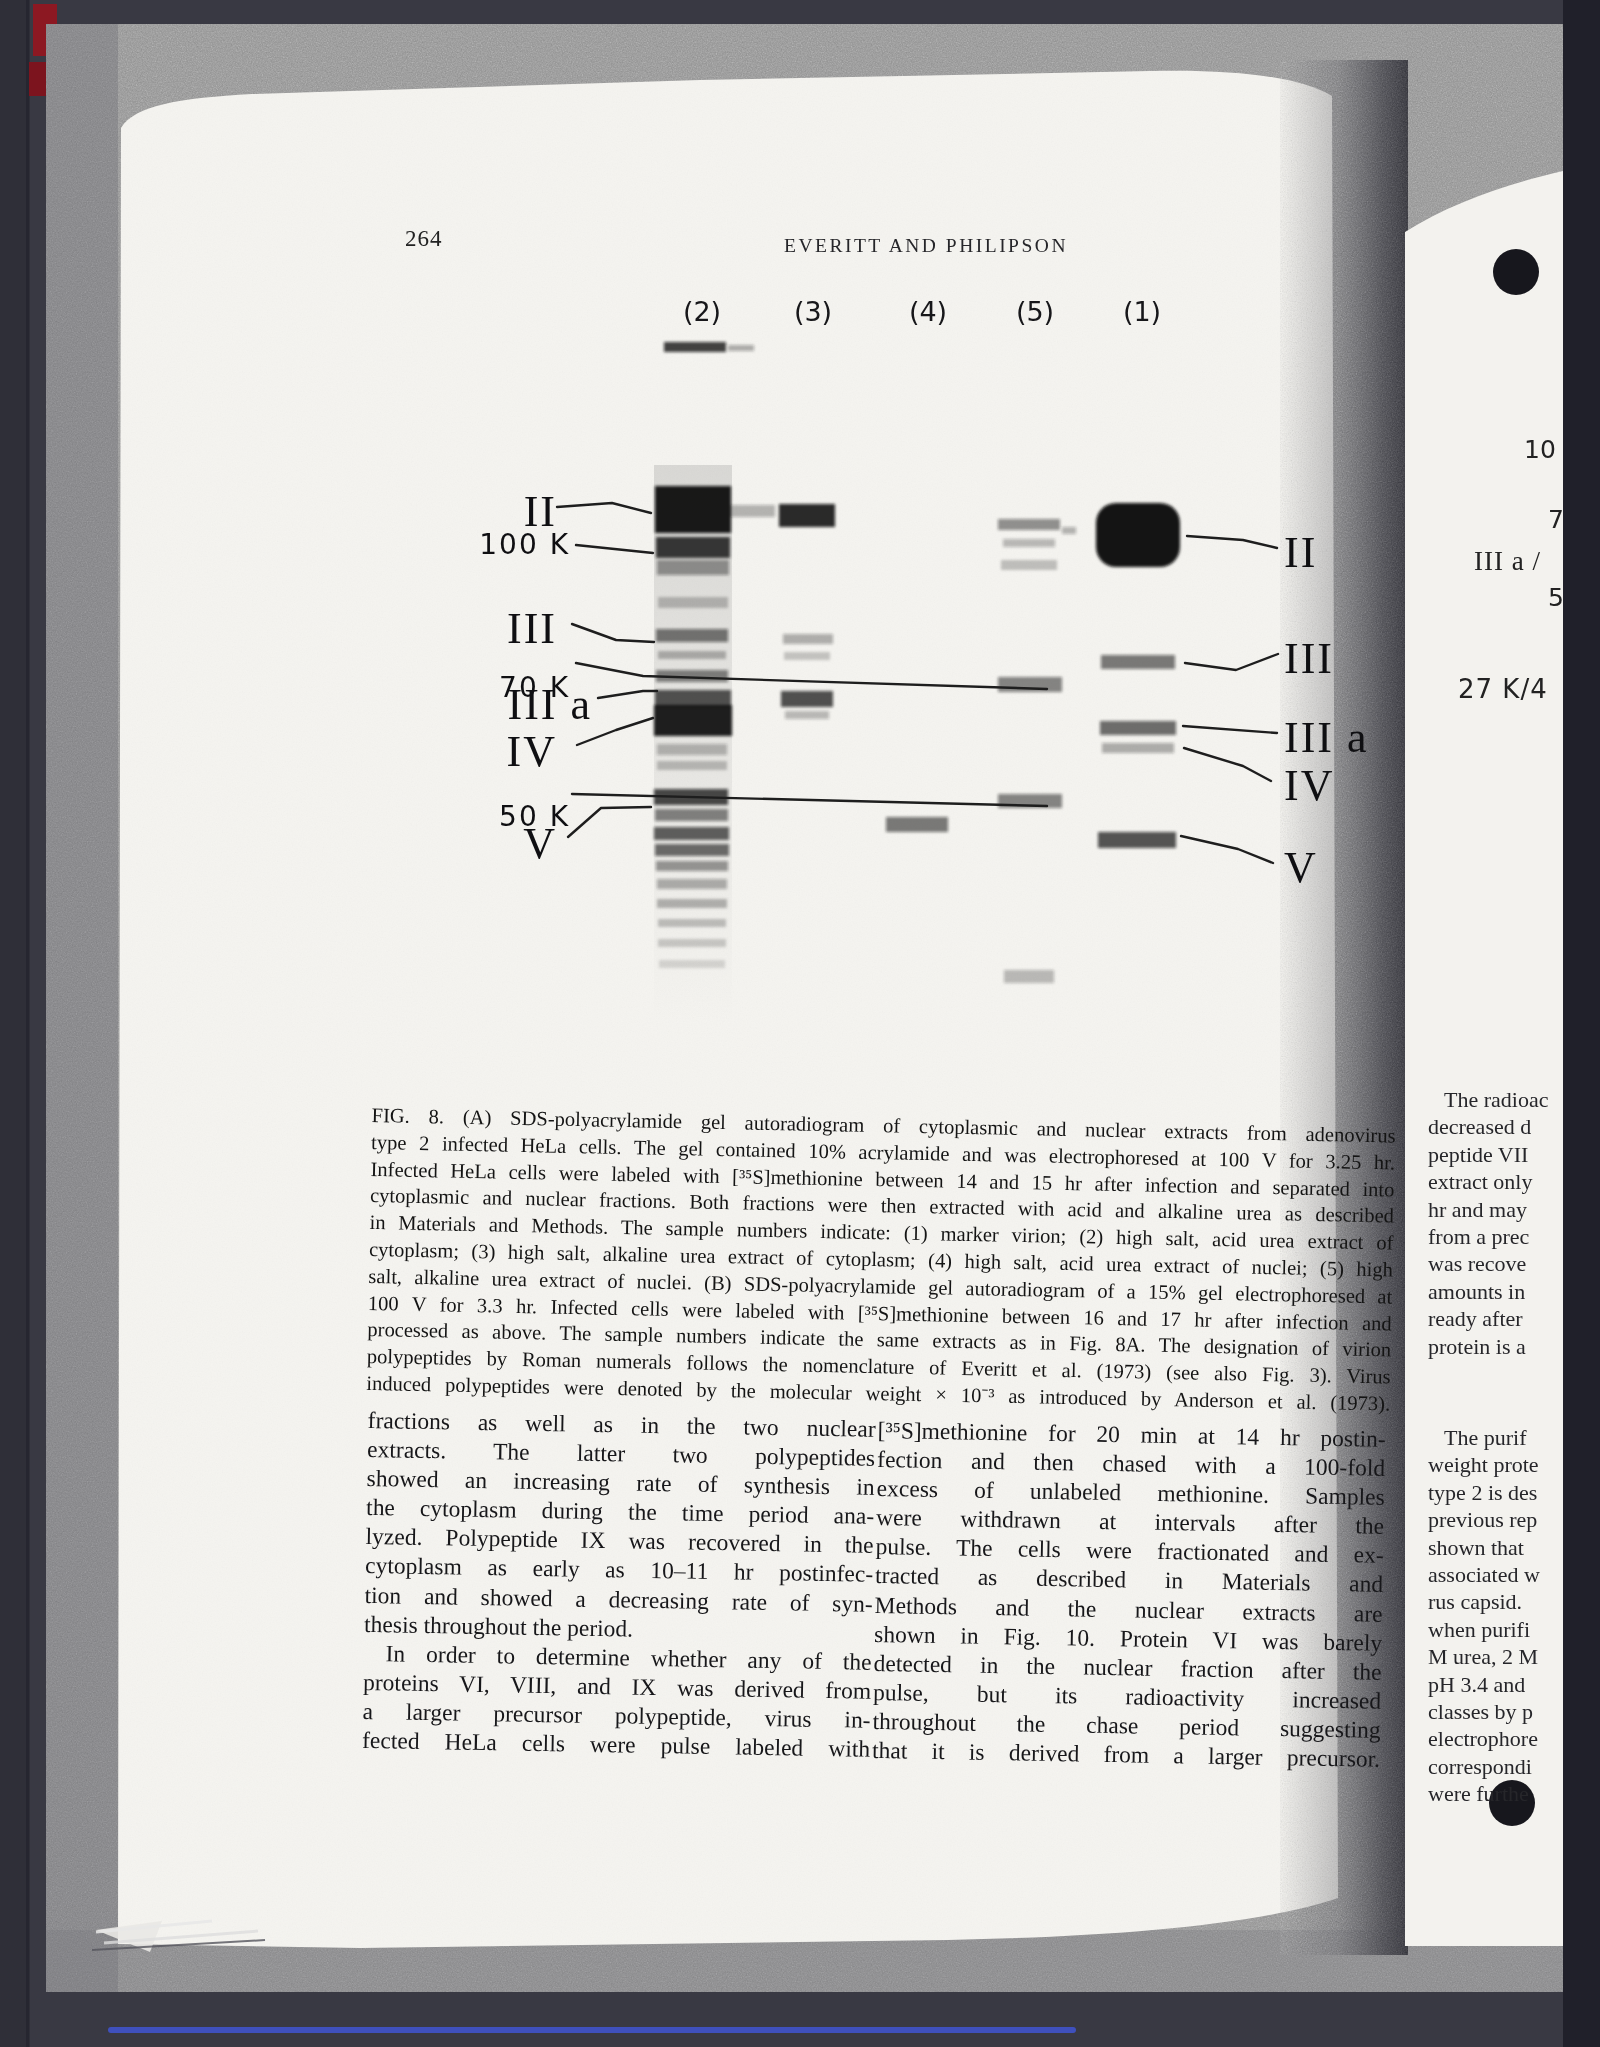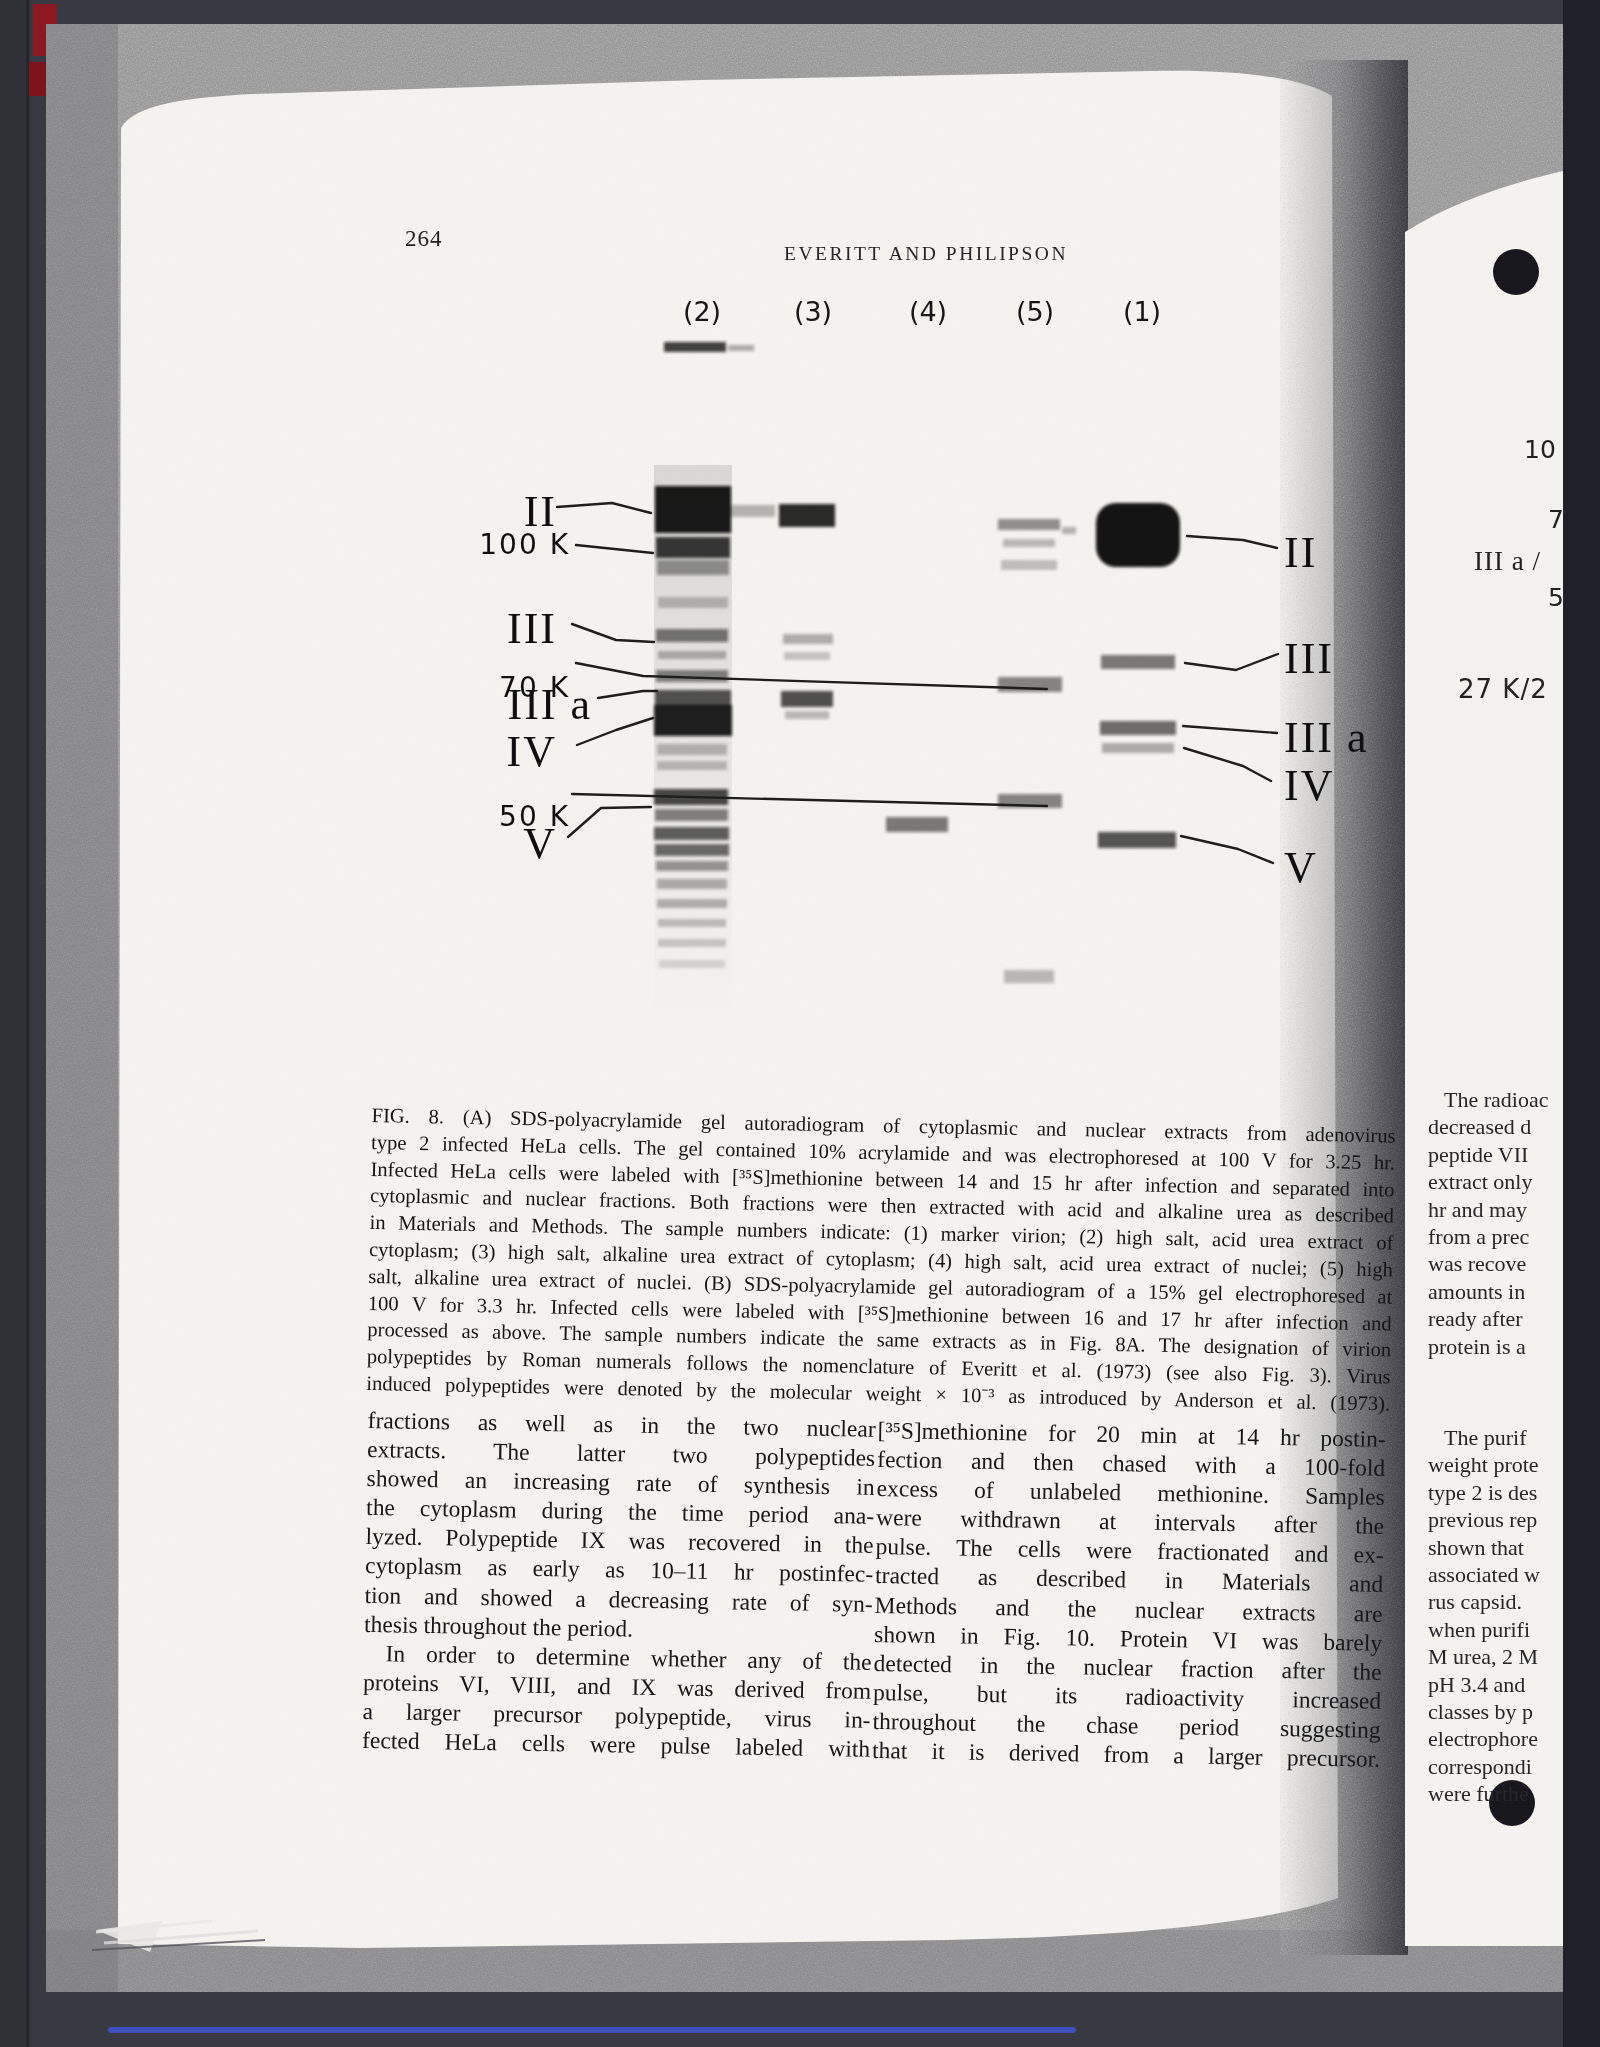--- a/index.html
+++ b/index.html
@@ -4,21 +4,21 @@
 <style>
   html,body{margin:0;padding:0;background:#2c2c35;}
   .canvas{position:relative;width:1600px;height:2047px;background:#22c55e;overflow:hidden;
           font-family:"Liberation Serif",serif;color:#1b1b1b;}
   .abs{position:absolute;}
   .svgfull{position:absolute;left:0;top:0;width:1600px;height:2047px;}
   .sans{font-family:"DejaVu Sans",sans-serif;}
   .serif{font-family:"Liberation Serif",serif;}
 
   .page-number{left:405px;top:226px;font-size:23px;letter-spacing:1px;color:#222;}
-  .running-head{left:784px;top:243px;font-size:19.5px;letter-spacing:2.5px;white-space:nowrap;color:#26262a;}
+  .running-head{left:784px;top:235px;font-size:19.5px;letter-spacing:2.5px;white-space:nowrap;color:#26262a;}
 
   .lane-label{top:296px;width:64px;text-align:center;font-size:27px;color:#17171a;}
 
   .mk{color:#0f0f12;line-height:1;white-space:nowrap;}
   .mk-roman{font-size:44px;letter-spacing:2px;}
   .mk-kd{font-size:28px;letter-spacing:2px;}
   .right-al{text-align:right;}
 
   .caption{left:372px;top:1102px;width:1024px;font-size:20.5px;line-height:26.8px;color:#141414;
            transform:rotate(1.15deg);transform-origin:0 0;}
@@ -241,21 +241,21 @@
       <div>pulse, but its radioactivity increased</div>
       <div>throughout the chase period suggesting</div>
       <div>that it is derived from a larger precursor.</div>
     </div>
 
   <div class="abs rp-clip">
     <div class="rp-frag sans" style="left:122px;top:397px;font-size:25px;">10</div>
     <div class="rp-frag sans" style="left:146px;top:467px;font-size:25px;">7</div>
     <div class="rp-frag serif" style="left:72px;top:508px;font-size:27px;letter-spacing:1px;">III a /</div>
     <div class="rp-frag sans" style="left:146px;top:545px;font-size:25px;">5</div>
-    <div class="rp-frag sans" style="left:56px;top:636px;font-size:26px;letter-spacing:1px;">27 K/2</div>
+    <div class="rp-frag sans" style="left:56px;top:636px;font-size:26px;letter-spacing:1px;">27 K/4</div>
     <div class="rp-para serif" style="top:1048px;">
         <div>The radioac</div>
         <div>decreased d</div>
         <div>peptide VII</div>
         <div>extract only</div>
         <div>hr and may</div>
         <div>from a prec</div>
         <div>was recove</div>
         <div>amounts in</div>
         <div>ready after</div>

